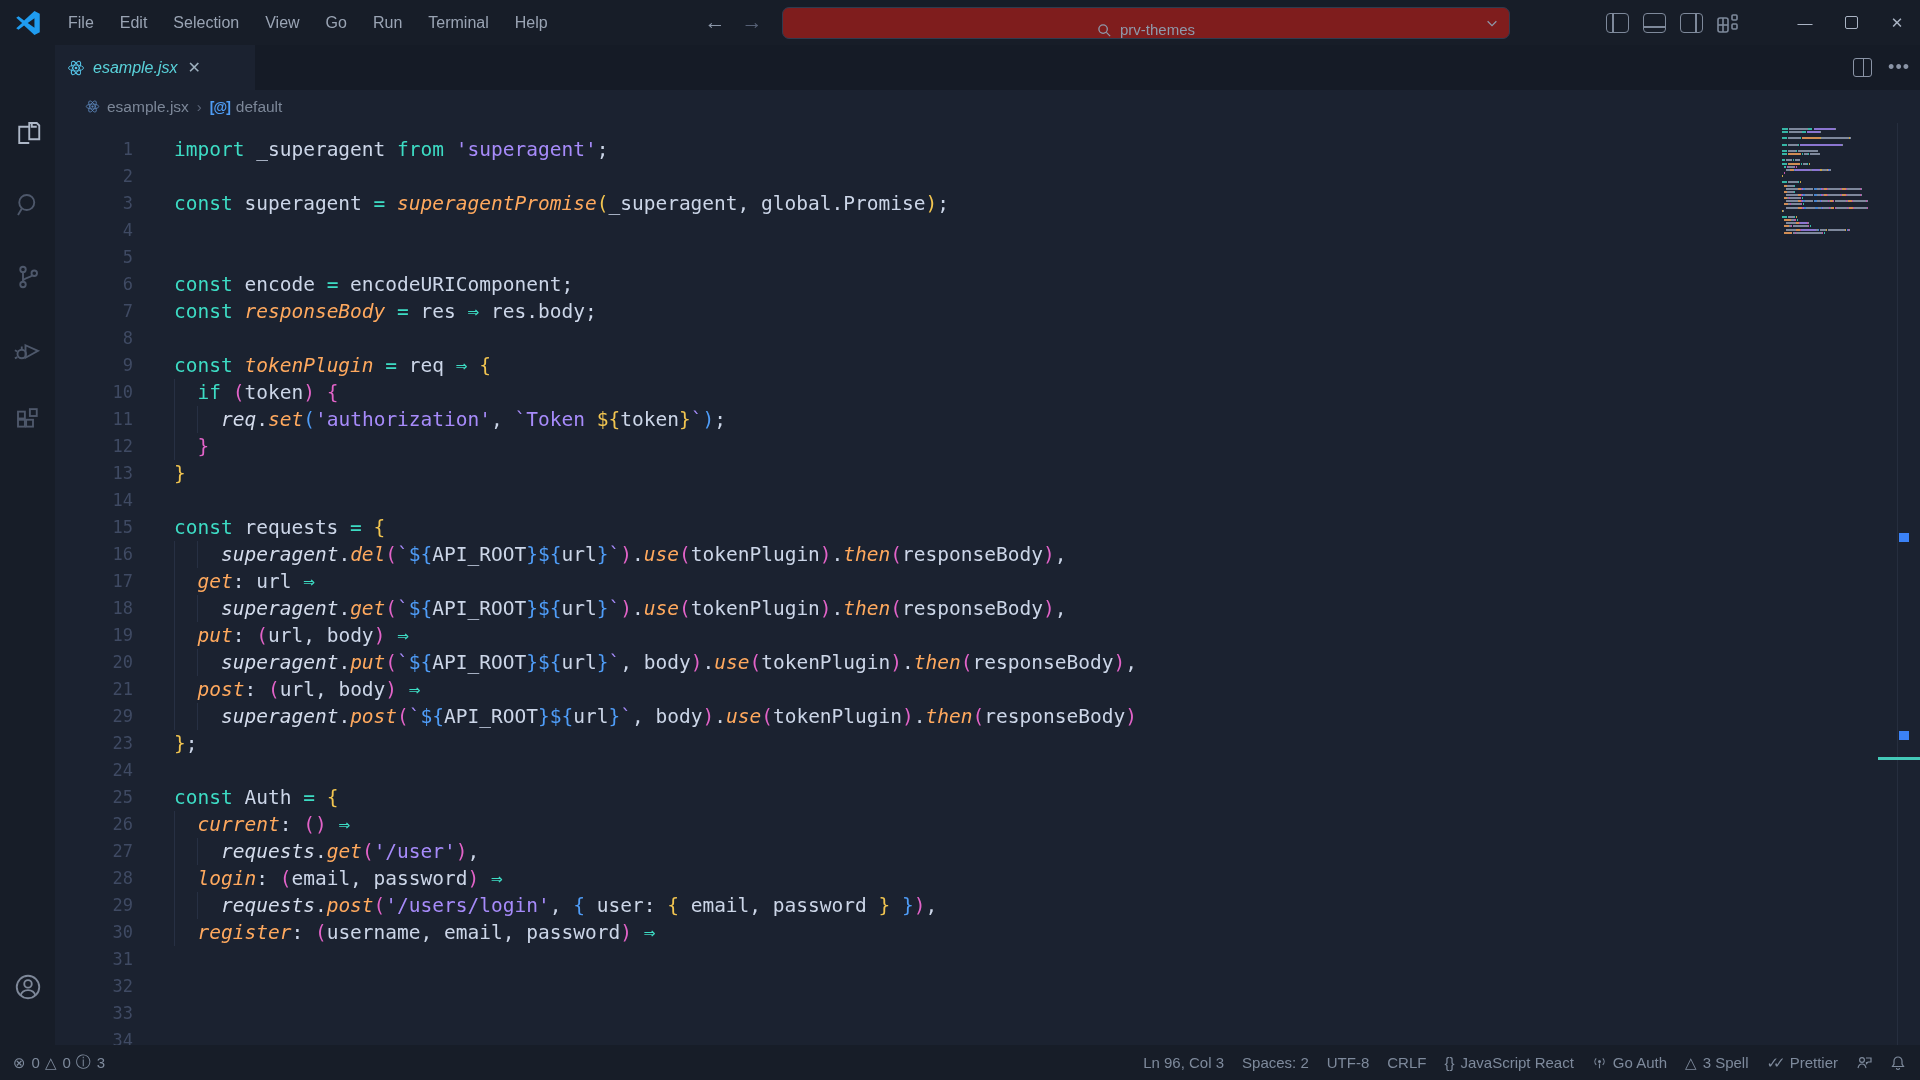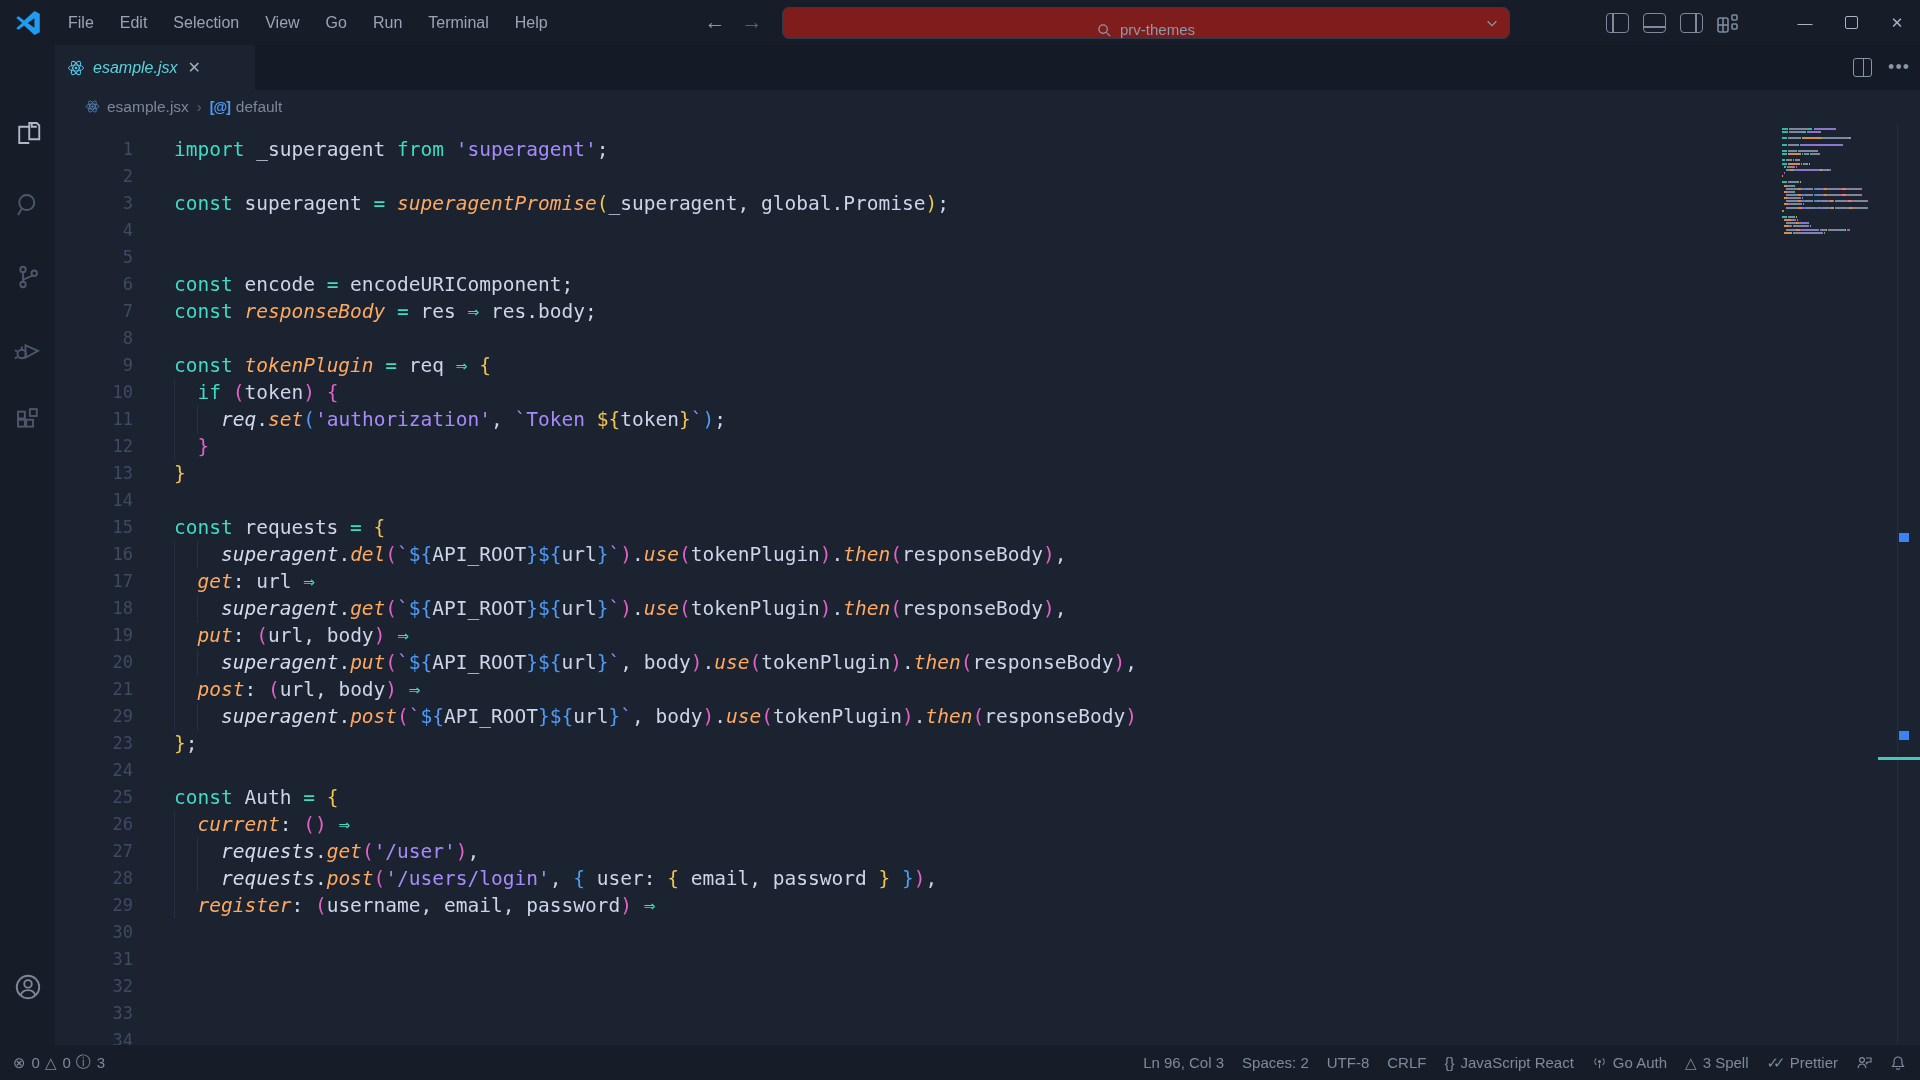--- a/index.html
+++ b/index.html
@@ -278,20 +278,21 @@
         <div class="cl"><span class="tk-t">    </span><span class="tk-o">superagent</span><span class="tk-t">.</span><span class="tk-f">get</span><span class="tk-b2">(</span><span class="tk-s">`</span><span class="tk-b3">${</span><span class="tk-t">API_ROOT</span><span class="tk-b3">}</span><span class="tk-b3">${</span><span class="tk-t">url</span><span class="tk-b3">}</span><span class="tk-s">`</span><span class="tk-b2">)</span><span class="tk-t">.</span><span class="tk-f">use</span><span class="tk-b2">(</span><span class="tk-t">tokenPlugin</span><span class="tk-b2">)</span><span class="tk-t">.</span><span class="tk-f">then</span><span class="tk-b2">(</span><span class="tk-t">responseBody</span><span class="tk-b2">)</span><span class="tk-t">,</span><span class="guide" style="left: 0ch;"></span><span class="guide" style="left: 2ch;"></span></div>
         <div class="cl"><span class="tk-t">  </span><span class="tk-f">put</span><span class="tk-t">: </span><span class="tk-b2">(</span><span class="tk-t">url, body</span><span class="tk-b2">)</span><span class="tk-t"> </span><span class="tk-k">⇒</span><span class="guide" style="left: 0ch;"></span></div>
         <div class="cl"><span class="tk-t">    </span><span class="tk-o">superagent</span><span class="tk-t">.</span><span class="tk-f">put</span><span class="tk-b2">(</span><span class="tk-s">`</span><span class="tk-b3">${</span><span class="tk-t">API_ROOT</span><span class="tk-b3">}</span><span class="tk-b3">${</span><span class="tk-t">url</span><span class="tk-b3">}</span><span class="tk-s">`</span><span class="tk-t">, body</span><span class="tk-b2">)</span><span class="tk-t">.</span><span class="tk-f">use</span><span class="tk-b2">(</span><span class="tk-t">tokenPlugin</span><span class="tk-b2">)</span><span class="tk-t">.</span><span class="tk-f">then</span><span class="tk-b2">(</span><span class="tk-t">responseBody</span><span class="tk-b2">)</span><span class="tk-t">,</span><span class="guide" style="left: 0ch;"></span><span class="guide" style="left: 2ch;"></span></div>
         <div class="cl"><span class="tk-t">  </span><span class="tk-f">post</span><span class="tk-t">: </span><span class="tk-b2">(</span><span class="tk-t">url, body</span><span class="tk-b2">)</span><span class="tk-t"> </span><span class="tk-k">⇒</span><span class="guide" style="left: 0ch;"></span></div>
         <div class="cl"><span class="tk-t">    </span><span class="tk-o">superagent</span><span class="tk-t">.</span><span class="tk-f">post</span><span class="tk-b2">(</span><span class="tk-s">`</span><span class="tk-b3">${</span><span class="tk-t">API_ROOT</span><span class="tk-b3">}</span><span class="tk-b3">${</span><span class="tk-t">url</span><span class="tk-b3">}</span><span class="tk-s">`</span><span class="tk-t">, body</span><span class="tk-b2">)</span><span class="tk-t">.</span><span class="tk-f">use</span><span class="tk-b2">(</span><span class="tk-t">tokenPlugin</span><span class="tk-b2">)</span><span class="tk-t">.</span><span class="tk-f">then</span><span class="tk-b2">(</span><span class="tk-t">responseBody</span><span class="tk-b2">)</span><span class="guide" style="left: 0ch;"></span><span class="guide" style="left: 2ch;"></span></div>
         <div class="cl"><span class="tk-b1">}</span><span class="tk-t">;</span></div>
         <div class="cl"></div>
         <div class="cl"><span class="tk-k">const</span><span class="tk-t"> Auth </span><span class="tk-k">=</span><span class="tk-t"> </span><span class="tk-b1">{</span></div>
         <div class="cl"><span class="tk-t">  </span><span class="tk-f">current</span><span class="tk-t">: </span><span class="tk-b2">()</span><span class="tk-t"> </span><span class="tk-k">⇒</span><span class="guide" style="left: 0ch;"></span></div>
         <div class="cl"><span class="tk-t">    </span><span class="tk-o">requests</span><span class="tk-t">.</span><span class="tk-f">get</span><span class="tk-b2">(</span><span class="tk-s">'/user'</span><span class="tk-b2">)</span><span class="tk-t">,</span><span class="guide" style="left: 0ch;"></span><span class="guide" style="left: 2ch;"></span></div>
+        <div class="cl"><span class="tk-t">  </span><span class="tk-f">login</span><span class="tk-t">: </span><span class="tk-b2">(</span><span class="tk-t">email, password</span><span class="tk-b2">)</span><span class="tk-t"> </span><span class="tk-k">⇒</span><span class="guide" style="left: 0ch;"></span></div>
         <div class="cl"><span class="tk-t">    </span><span class="tk-o">requests</span><span class="tk-t">.</span><span class="tk-f">post</span><span class="tk-b2">(</span><span class="tk-s">'/users/login'</span><span class="tk-t">, </span><span class="tk-b3">{</span><span class="tk-t"> user: </span><span class="tk-b1">{</span><span class="tk-t"> email, password </span><span class="tk-b1">}</span><span class="tk-t"> </span><span class="tk-b3">}</span><span class="tk-b2">)</span><span class="tk-t">,</span><span class="guide" style="left: 0ch;"></span><span class="guide" style="left: 2ch;"></span></div>
         <div class="cl"><span class="tk-t">  </span><span class="tk-f">register</span><span class="tk-t">: </span><span class="tk-b2">(</span><span class="tk-t">username, email, password</span><span class="tk-b2">)</span><span class="tk-t"> </span><span class="tk-k">⇒</span><span class="guide" style="left: 0ch;"></span></div>
       </div>
   </div>
   <div id="minimap">
       <div class="mm-row">
         <span class="mm-seg" style="left: 0px; width: 6.3px; background: rgb(61, 220, 196);"></span>
         <span class="mm-seg" style="left: 7.35px; width: 18.9px; background: rgb(151, 162, 184);"></span>
         <span class="mm-seg" style="left: 26.25px; width: 4.2px; background: rgb(61, 220, 196);"></span>
         <span class="mm-seg" style="left: 31.5px; width: 21px; background: rgb(167, 139, 250);"></span>

